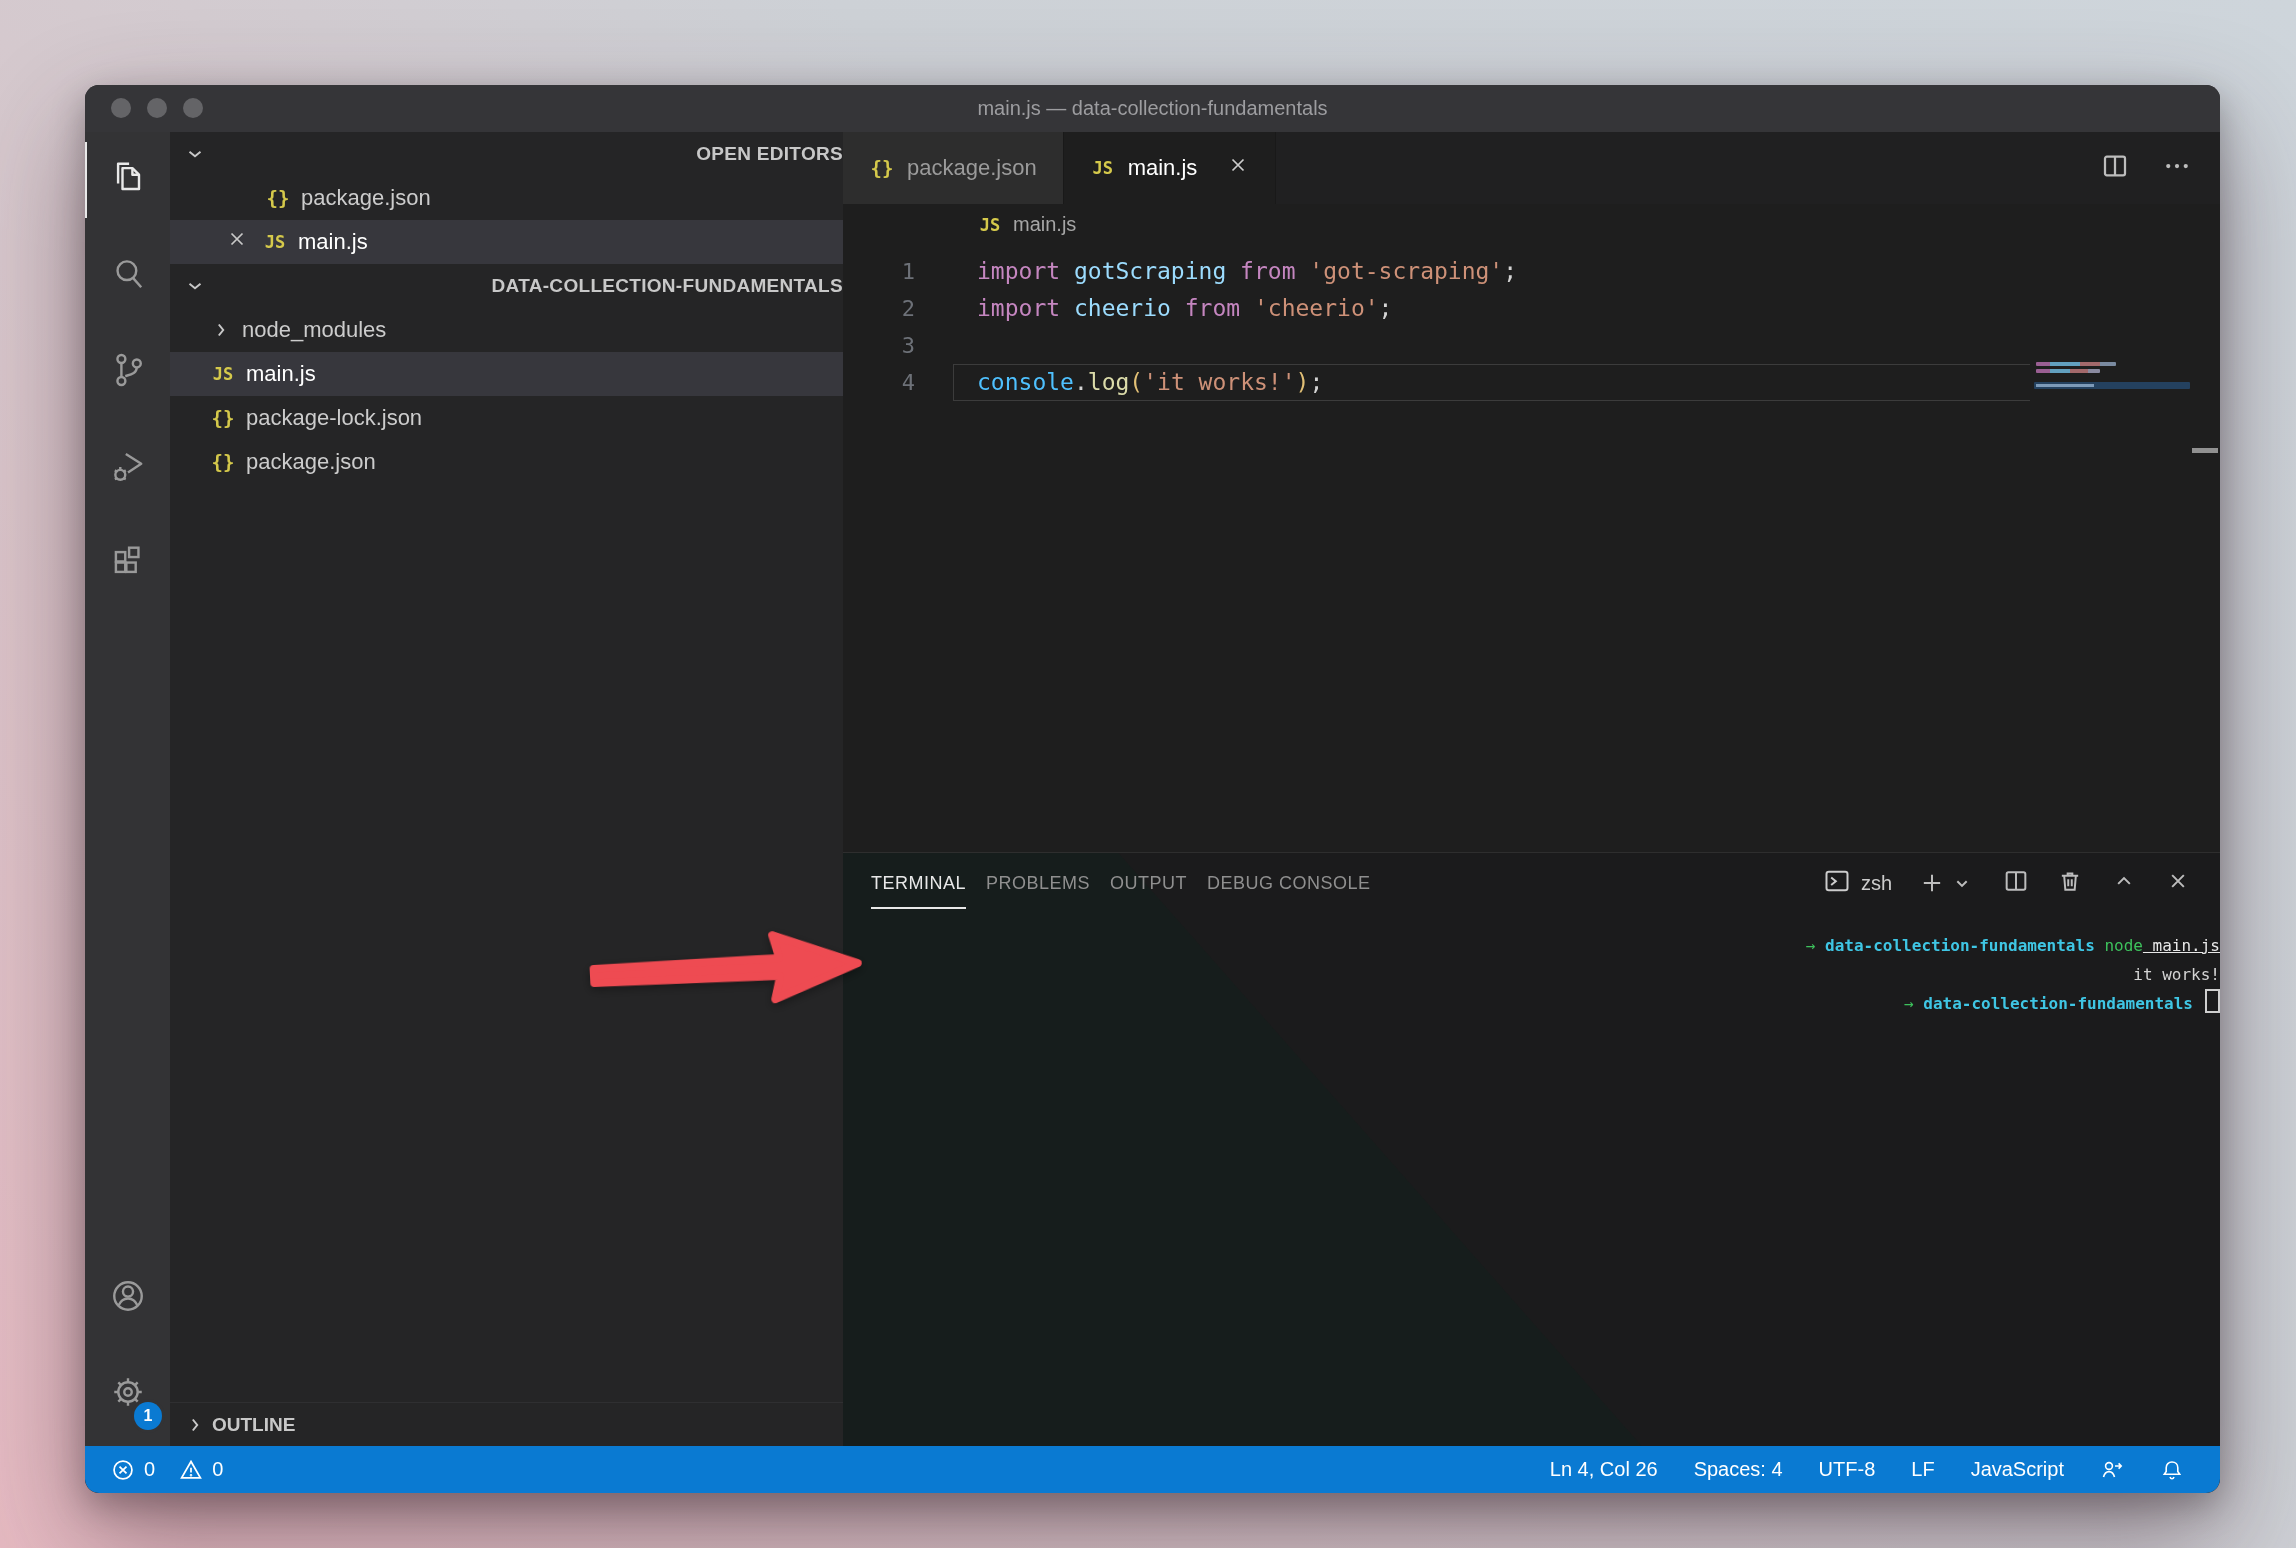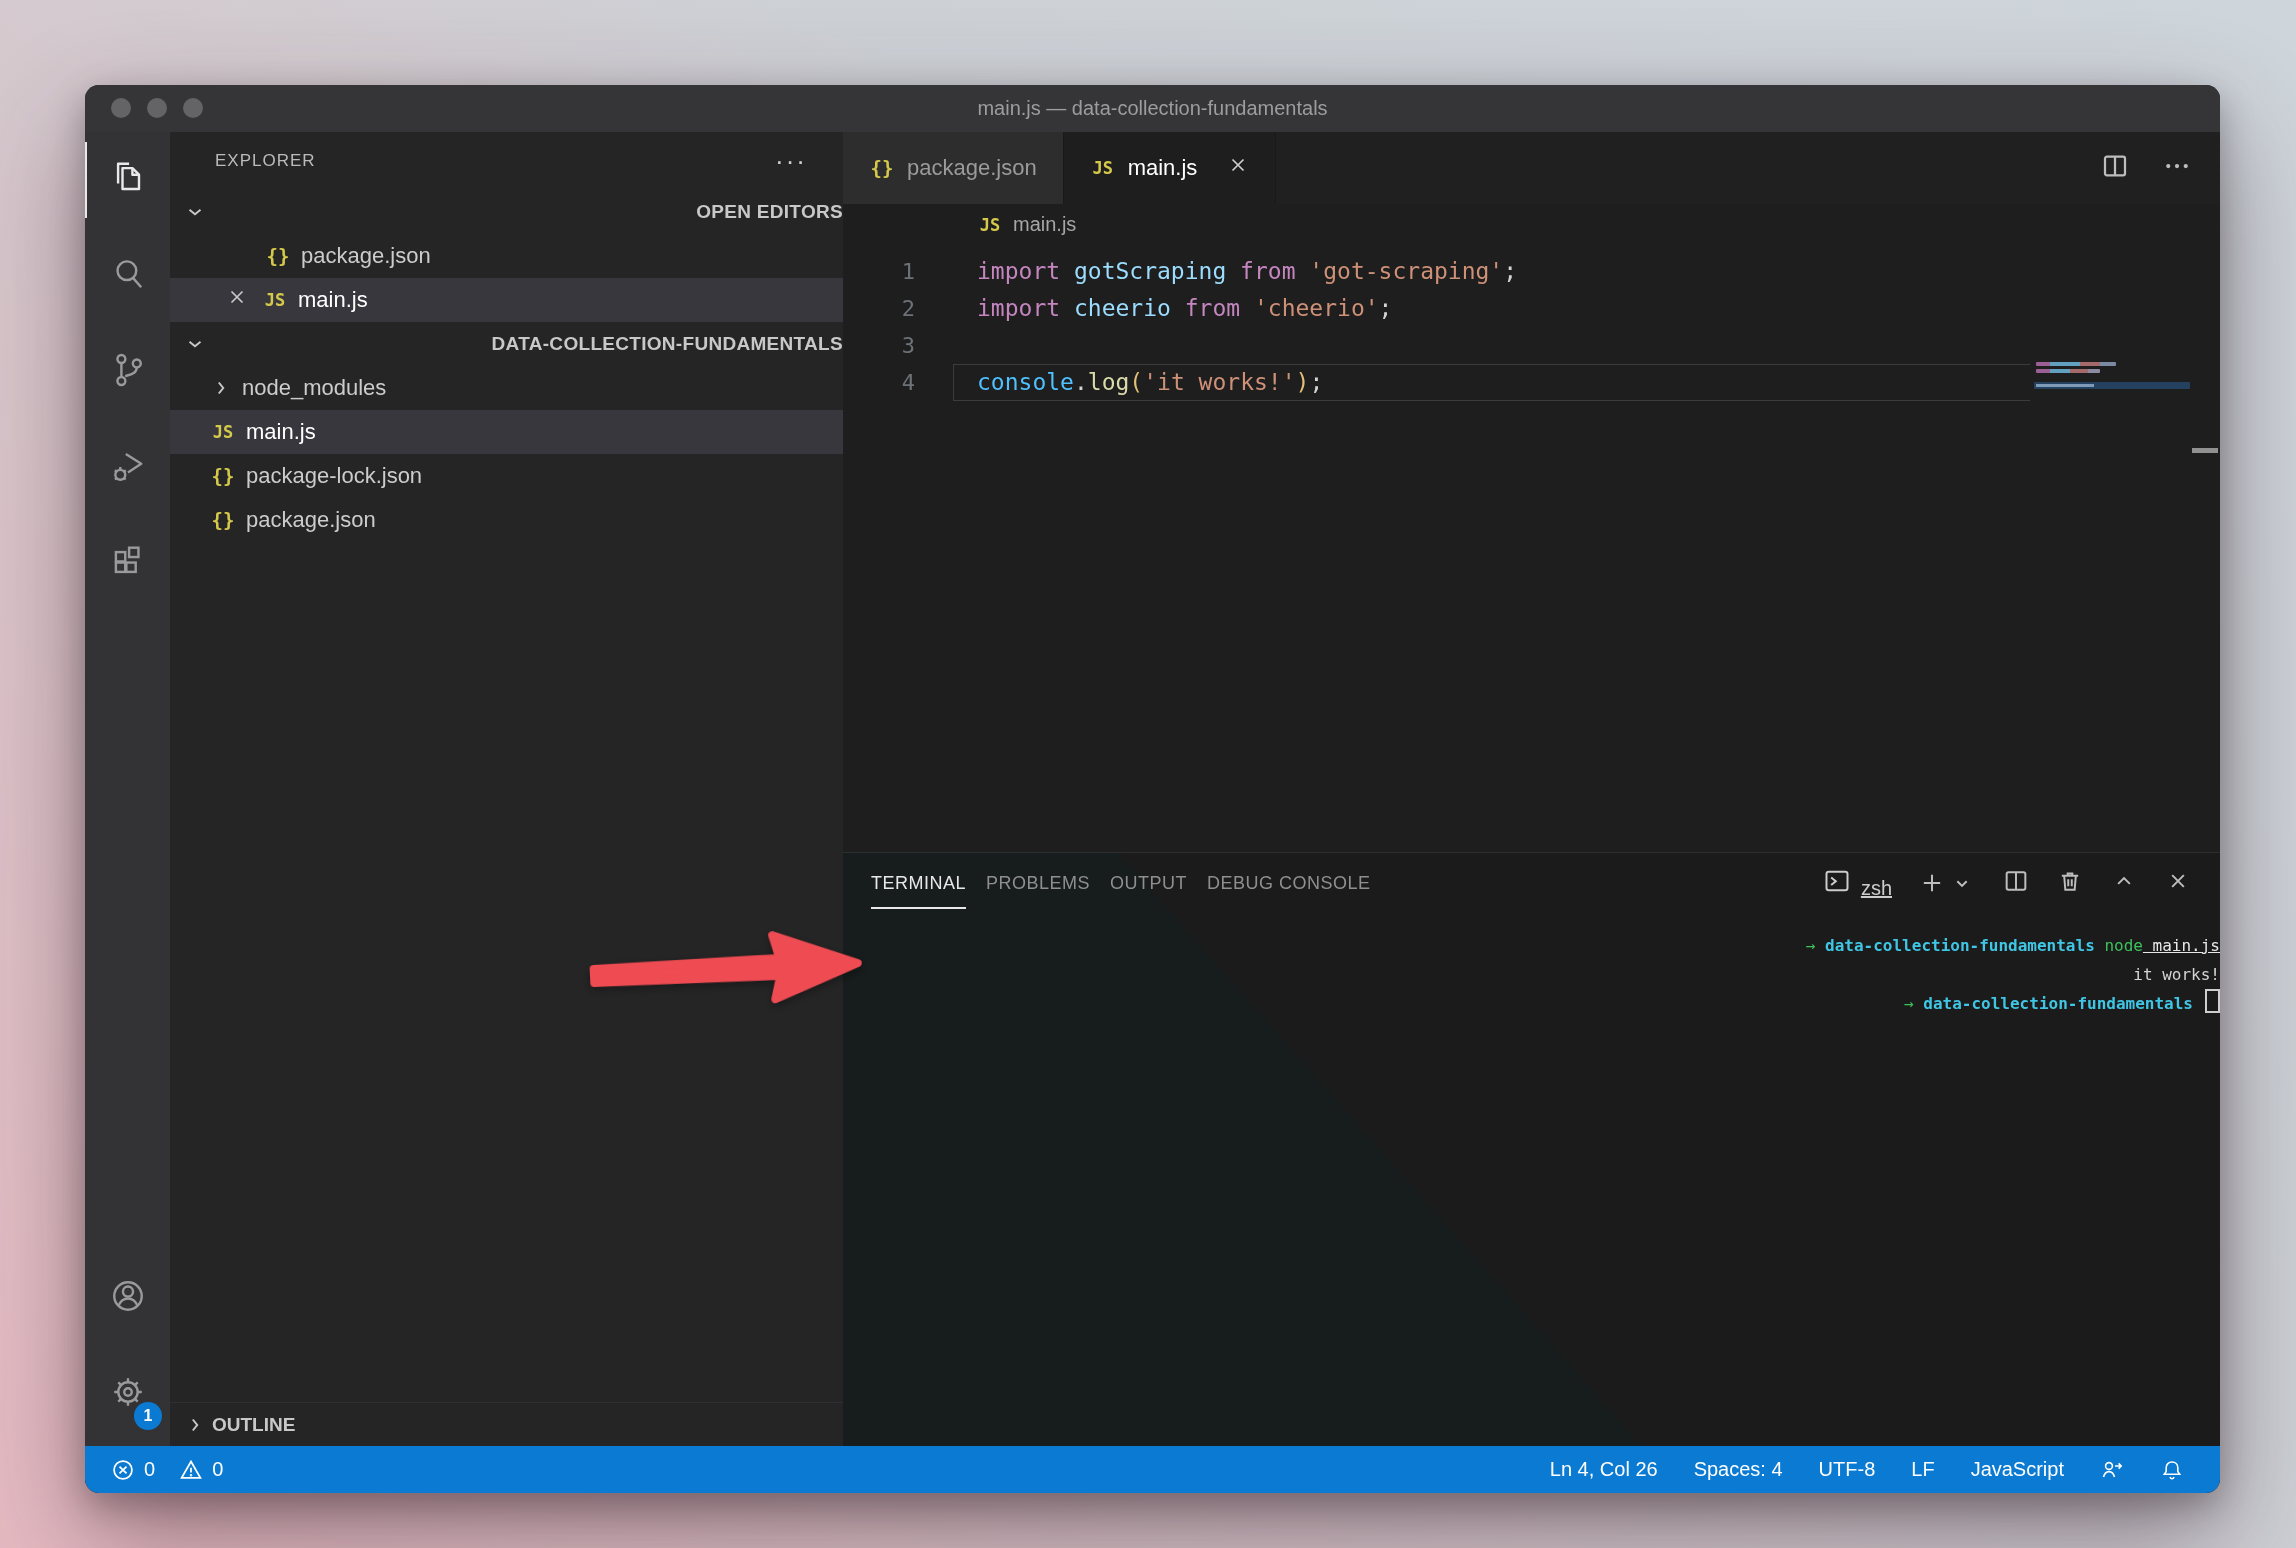--- a/index.html
+++ b/index.html
@@ -82,21 +82,21 @@
   .panel { position:absolute; left:0; right:0; bottom:0; height:594px; background:#1b1b1c; border-top:1px solid #2e2e2e; }
   .panel::before { content:''; position:absolute; inset:0; background:rgba(13,35,30,.30);
     clip-path:polygon(0 0,20% 0,58% 100%,0 100%); pointer-events:none; }
   .phead { position:relative; height:60px; display:flex; align-items:center; padding:0 28px; z-index:1; }
   .ptabs { display:flex; gap:20px; }
   .ptab { position:relative; height:60px; display:flex; align-items:center; font-size:18px; letter-spacing:.5px; color:#8f8f8f; }
   .ptab.active { color:#e8e8e8; }
   .ptab.active::after { content:''; position:absolute; left:0; right:0; bottom:4px; height:2px; background:#e8e8e8; }
   .pright { margin-left:auto; display:flex; align-items:center; gap:26px; color:#bdbdbd; }
   .pright svg { width:28px; height:28px; }
-  .zsh-group { display:flex; align-items:flex-end; gap:10px; font-size:20px; color:#cccccc;text-decoration:underline; }
+  .zsh-group { display:flex; align-items:center; gap:10px; font-size:20px; color:#cccccc; }
   .plus-group { display:flex; align-items:center; gap:2px; }
   .tlines { position:relative; padding:18px 0 0 35px; font-family:"DejaVu Sans Mono", monospace;
     font-size:16px; line-height:29px; z-index:1;text-align:right; }
   .tl { white-space:pre; color:#d4d4d4; }
   .t-green{color:var(--term_green);} .t-cyanb{color:var(--term_cyan);font-weight:bold;}
   .t-fileu{color:#e8e8e8;text-decoration:underline;} .t-plain{color:#d4d4d4;}
   .cursor { display:inline-block; width:15px; height:24px; border:2px solid #cfcfcf; margin-left:12px; vertical-align:-4px; }
 
   
   .statusbar { position:absolute; left:0; right:0; bottom:0; height:47px; background:var(--accent_blue);
@@ -176,24 +176,20 @@
                 <circle cx="20" cy="20" r="8.8"></circle>
                 <circle cx="20" cy="20" r="3.4"></circle>
                 <path d="M20 7.5v4M20 28.5v4M7.5 20h4M28.5 20h4M11.2 11.2l2.8 2.8M26 26l2.8 2.8M28.8 11.2L26 14M14 26l-2.8 2.8"></path>
               </svg></span>
             <span class="badge">1</span>
           </div>
         </div>
     </div>
 
     <div class="sidebar">
-      <div class="sb-head">
-        <span>EXPLORER</span>
-        <span class="dots">···</span>
-      </div>
       <div class="sect">
         <span class="chev">
             <svg width="22" height="22" viewBox="0 0 20 20" fill="none" stroke="currentColor" stroke-width="1.8">
               <path d="M5 8l5 4 5-4"></path>
             </svg>
           </span>
         <span>OPEN EDITORS</span>
       </div>
       <div id="open-editors">
           <div class="row oe-json">

